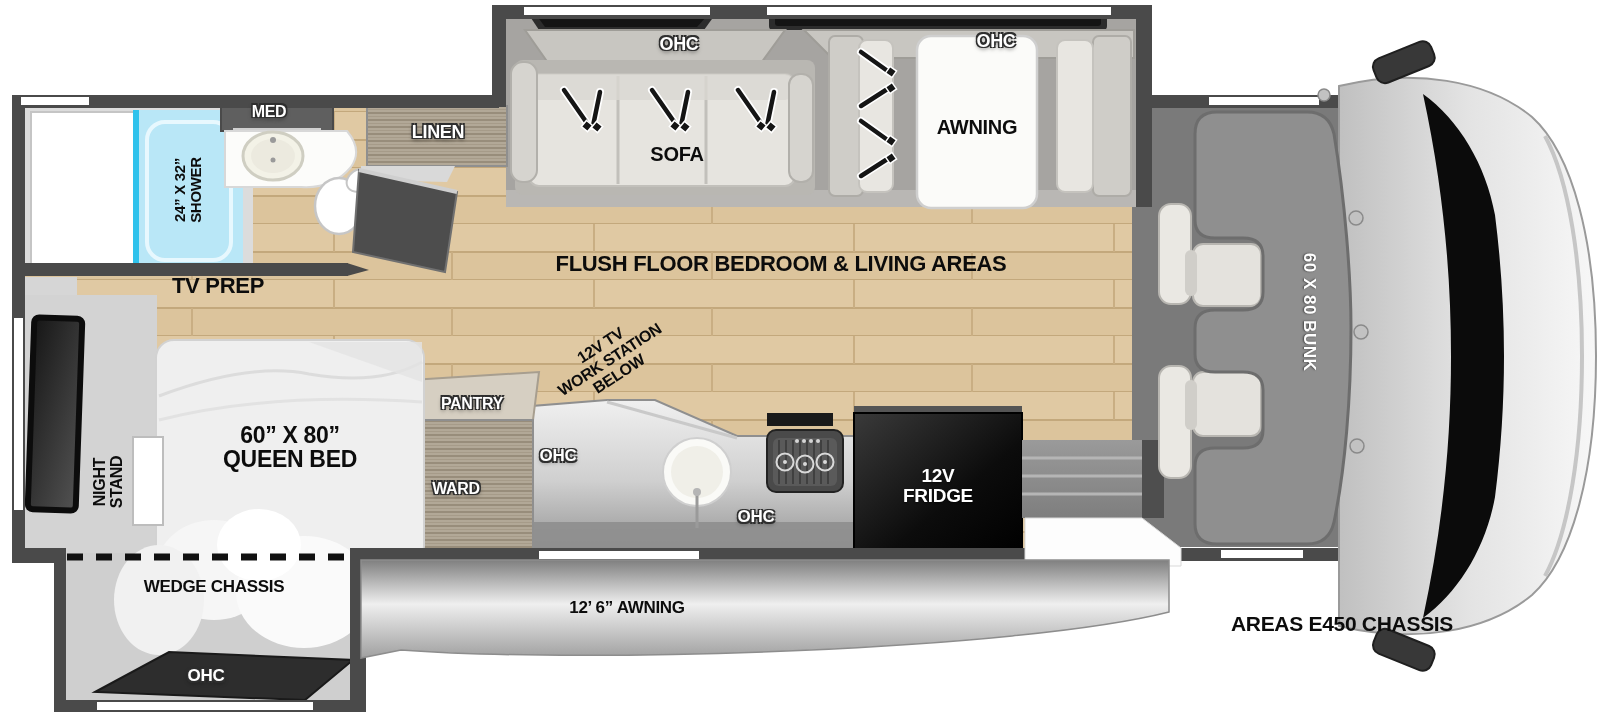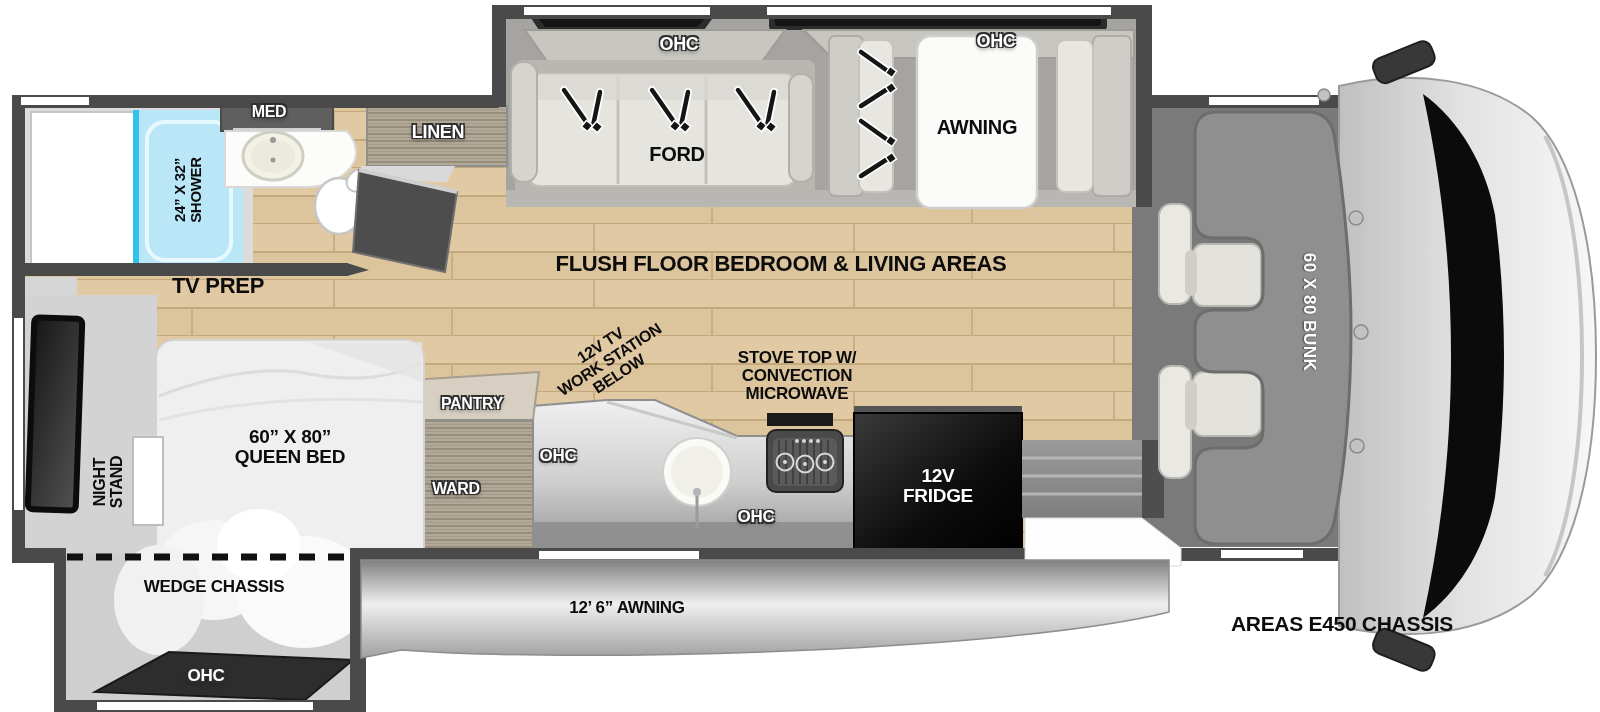--- a/index.html
+++ b/index.html
@@ -335,46 +335,43 @@
     <circle cx="1348" cy="446" r="7"></circle>
   </g>
 
   <g>
     <path d="M352,560 L1160,560 L1160,612 C1010,650 580,664 392,650 L352,658 Z" fill="url(#awnG)" stroke="#8d8d8d" stroke-width="1.5"></path>
   </g>
 </svg>
 
 <div class="lbl white" style="left:670px;top:44px;font-size:18px">OHC</div>
 <div class="lbl white" style="left:987px;top:41px;font-size:18px">OHC</div>
-<div class="lbl" style="left:668px;top:154px;font-size:20px">FORD</div>
+<div class="lbl" style="left:668px;top:154px;font-size:20px">SOFA</div>
 <div class="lbl" style="left:968px;top:127px;font-size:20px">AWNING</div>
 <div class="lbl" style="left:772px;top:264px;font-size:22px">FLUSH FLOOR BEDROOM &amp; LIVING AREAS</div>
 
 <div class="lbl white" style="left:429px;top:132px;font-size:18px">LINEN</div>
 <div class="lbl white" style="left:260px;top:112px;font-size:16px">MED</div>
 <div class="lbl" style="left:179px;top:190px;font-size:15px;transform:translate(-50%,-50%) rotate(-90deg)">24” X 32”
 SHOWER</div>
 <div class="lbl" style="left:209px;top:286px;font-size:22px">TV PREP</div>
 
 <div class="lbl" style="left:601px;top:360px;font-size:16px;transform:translate(-50%,-50%) rotate(-33deg)">12V TV
 WORK STATION
 BELOW</div>
-<div class="lbl" style="left:788px;top:376px;font-size:17px">STOVE TOP W/
-CONVECTION
-MICROWAVE</div>
 <div class="lbl white" style="left:549px;top:456px;font-size:17px">OHC</div>
 <div class="lbl white" style="left:747px;top:517px;font-size:17px">OHC</div>
 <div class="lbl plainwhite" style="left:929px;top:486px;font-size:19px">12V
 FRIDGE</div>
 <div class="lbl white" style="left:463px;top:404px;font-size:16px">PANTRY</div>
 <div class="lbl white" style="left:447px;top:489px;font-size:16px">WARD</div>
 
 <div class="lbl" style="left:100px;top:482px;font-size:16px;transform:translate(-50%,-50%) rotate(-90deg)">NIGHT
 STAND</div>
-<div class="lbl" style="left:281px;top:447px;font-size:19px">60” X 80”
+<div class="lbl" style="left:281px;top:447px;font-size:23px">60” X 80”
 QUEEN BED</div>
 <div class="lbl" style="left:205px;top:587px;font-size:17px">WEDGE CHASSIS</div>
 <div class="lbl white" style="left:197px;top:676px;font-size:17px">OHC</div>
 
 <div class="lbl plainwhite" style="left:1300px;top:312px;font-size:17px;letter-spacing:.5px;transform:translate(-50%,-50%) rotate(90deg)">60 X 80 BUNK</div>
 <div class="lbl" style="left:1333px;top:624px;font-size:21px">AREAS E450 CHASSIS</div>
 <div class="lbl" style="left:618px;top:608px;font-size:17px">12’ 6” AWNING</div>
 
 </div>
 

